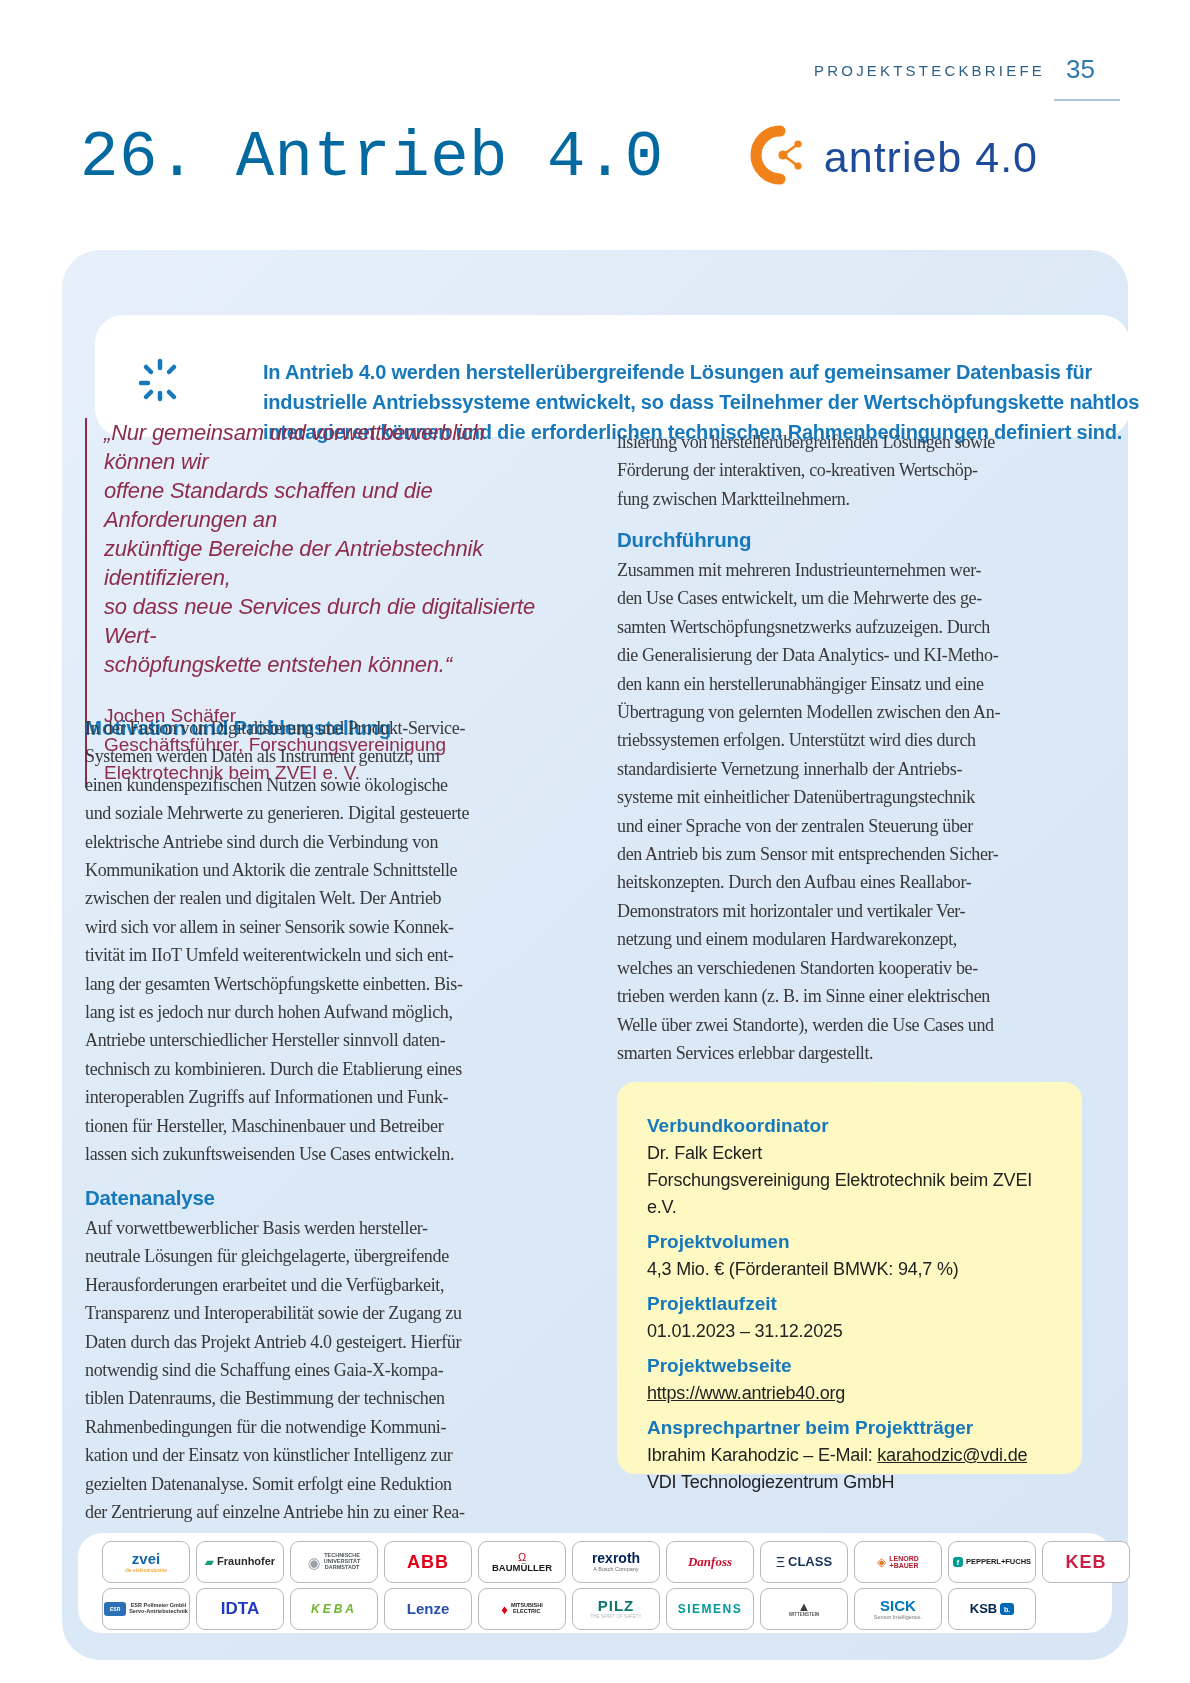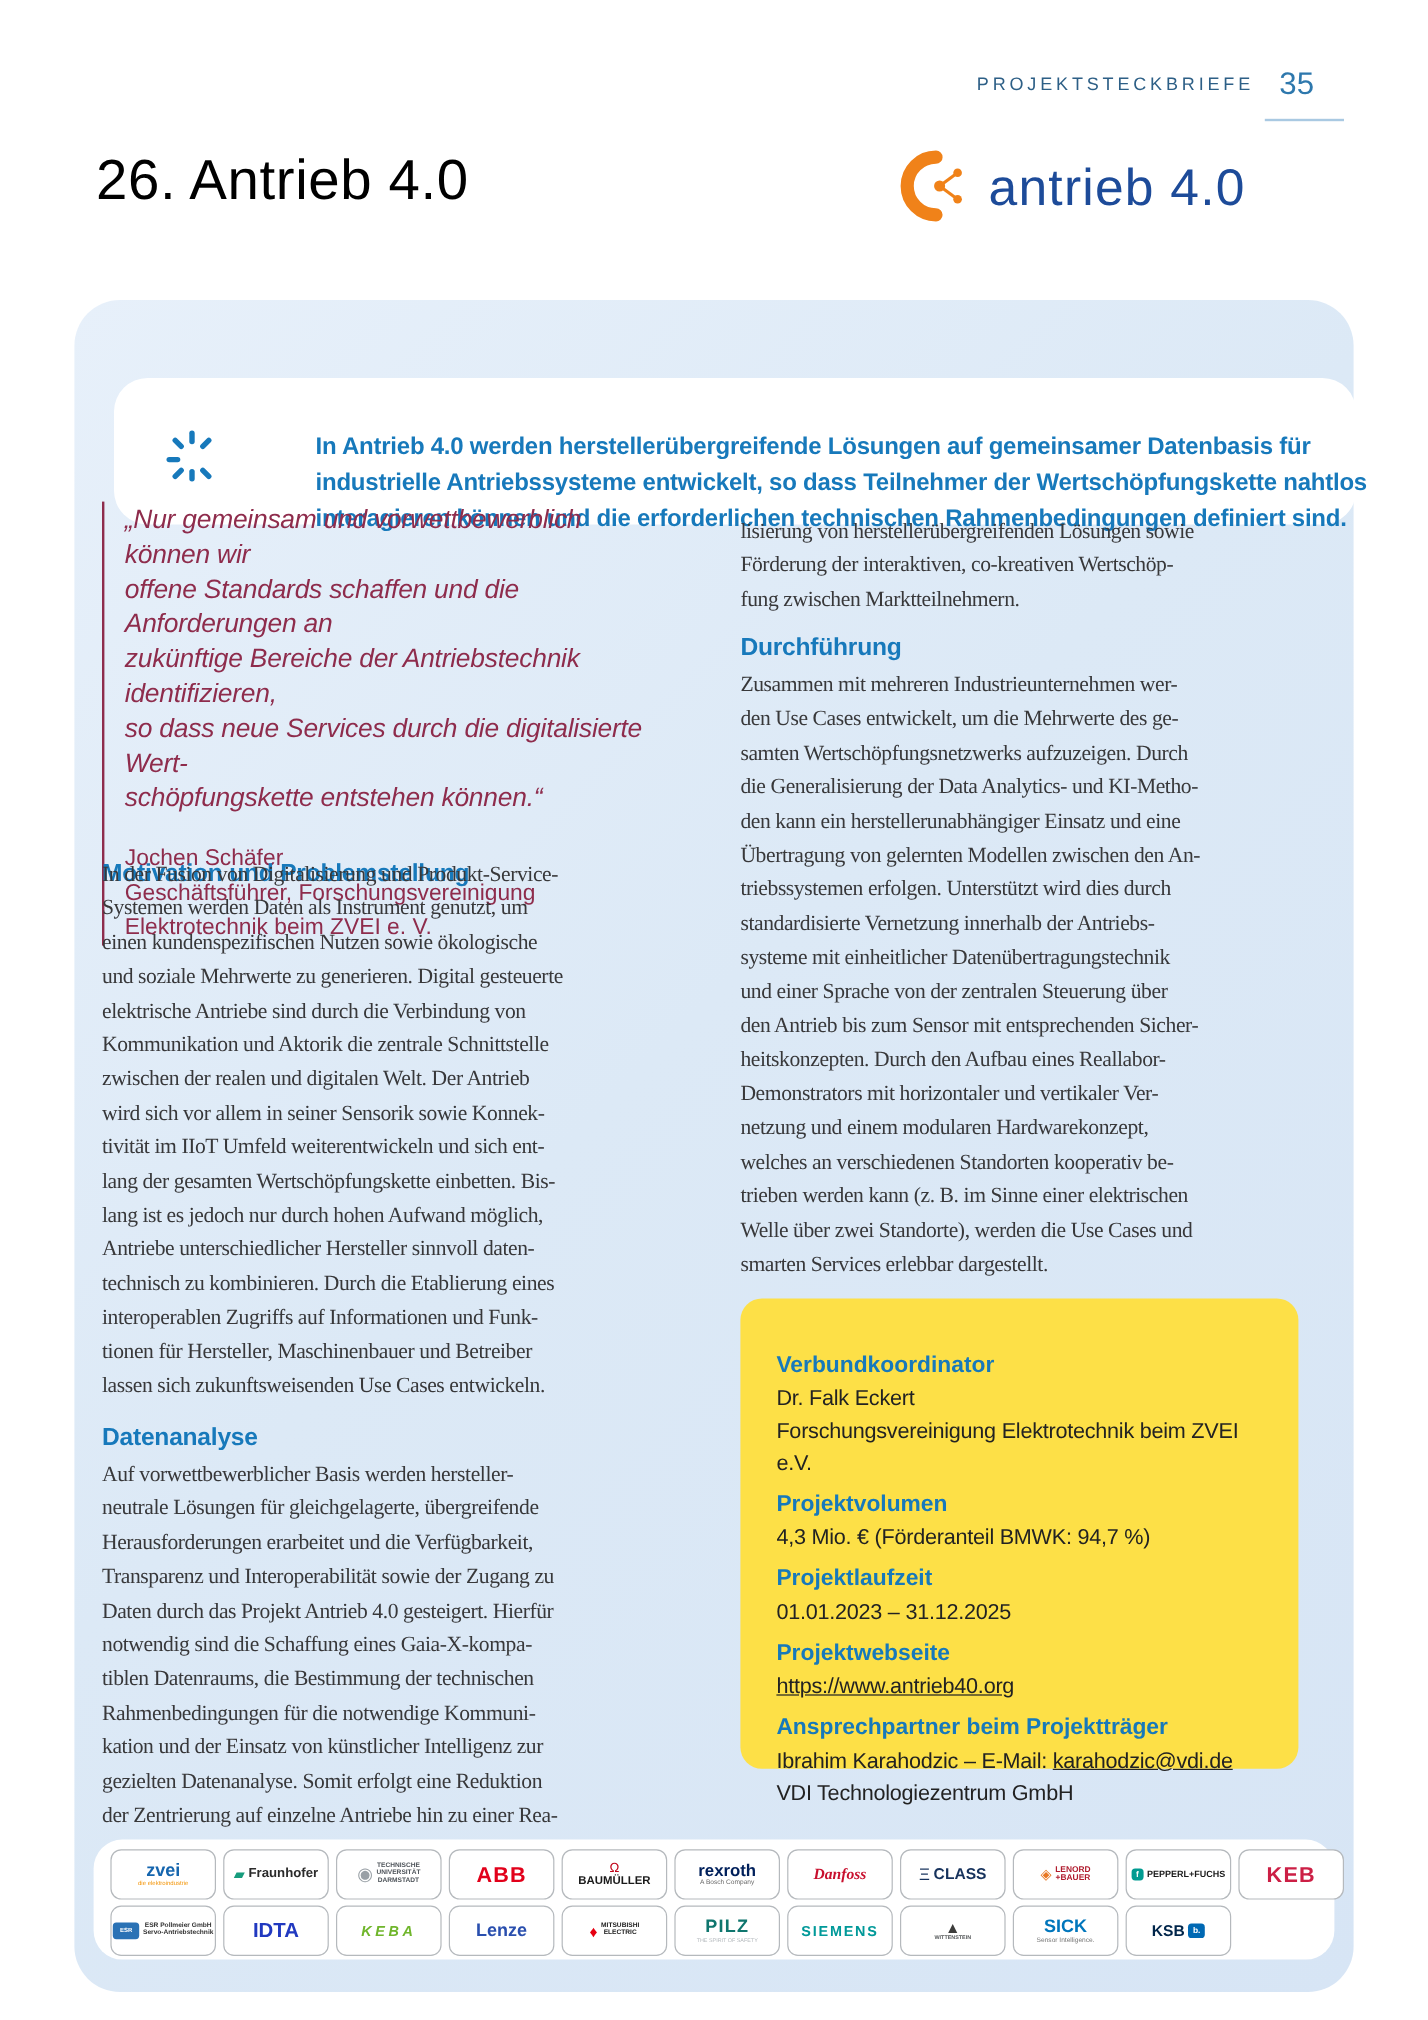--- a/index.html
+++ b/index.html
@@ -6,21 +6,21 @@
   body{
     width:1190px;height:1683px;position:relative;background:#ffffff;
     font-family:"Liberation Sans",sans-serif;overflow:hidden;
   }
   .abs{position:absolute;}
   
   .kicker{top:62px;right:145px;font-size:15px;letter-spacing:3.2px;color:#2d5f86;font-weight:500;margin-left:28px;}
   .pageno{top:54px;right:95px;font-size:26px;color:#2e78ad;}
   .rule{top:99px;right:70px;width:66px;height:2px;background:#a9c9e2;}
   
-  .doc-title{top:122px;left:80px;font-size:47px;color:#000000;font-family:Liberation Sans, sans-serif;letter-spacing:.5px;}
+  .doc-title{top:122px;left:80px;font-size:64px;color:#0369a1;font-family:Liberation Mono, monospace;letter-spacing:.5px;}
   .brand{top:122px;right:152px;display:flex;align-items:center;gap:14px;}
   .brand-text{font-size:43px;color:#1d4b99;letter-spacing:1px;}
   
   .panel{top:250px;left:62px;width:1066px;height:1410px;border-radius:38px;
     background:linear-gradient(135deg,#e7f0fa 0%,#dce9f6 45%,#d7e5f5 100%);}
   .card{background:#fff;position:absolute;margin-top:32px;}
   .intro-card{top:33px;left:33px;width:1035px;height:122px;border-radius:28px;}
   .intro-text{top:42px;left:168px;width:950px;font-size:20px;font-weight:700;color:#1779bb;
     line-height:30px;white-space:pre-line;letter-spacing:-0.2px;}
   .sparkle{top:42px;left:42px;}
@@ -28,28 +28,28 @@
   .quote-block{top:418px;left:85px;width:452px;border-left:2px solid #8e2c4c;padding-left:17px;color:#8e2c4c;}
   .quote-text{font-family:Liberation Sans, sans-serif;font-style:italic;font-size:22px;line-height:29px;white-space:pre-line;letter-spacing:-0.2px;}
   .quote-author{margin-top:23px;font-size:19px;line-height:28.5px;}
   .quote-role{font-size:19px;line-height:28.5px;white-space:pre-line;}
   .h-blue{font-size:20.5px;font-weight:700;color:#1779bb;letter-spacing:-0.2px;}
   .bodytext{font-family:"Liberation Serif",serif;font-size:18px;line-height:28.4px;color:#38383a;
     white-space:pre-line;letter-spacing:-0.35px;}
   .leftcol{left:85px;width:470px;}
   .rightcol{left:617px;width:470px;}
   
-  .infobox{top:1082px;left:617px;width:465px;height:392px;border-radius:18px;background:#fde047;
-    padding:42px 26px 0 30px;box-sizing:border-box;}
+  .infobox{top:1082px;left:617px;width:465px;height:392px;border-radius:18px;background:#fef9c3;
+    padding:30px 26px 0 30px;box-sizing:border-box;}
   .info-label{font-size:19px;font-weight:700;color:#1779bb;line-height:28px;margin-top:7px;}
   .info-value{font-size:18px;color:#222;line-height:27px;letter-spacing:-0.2px;}
   .info-link{text-decoration:underline;color:#222;}
   
   .logoband{top:1533px;left:78px;width:1034px;height:100px;border-radius:24px;background:#fff;
-    padding:8px 14px;box-sizing:border-box;display:flex;flex-direction:column;gap:5px;}
+    padding:8px 24px;box-sizing:border-box;display:flex;flex-direction:column;gap:5px;}
   .logo-row{display:flex;gap:6px;}
   .logo-tile{width:86px;height:40px;border:1px solid #b5b9bd;border-radius:9px;background:#fff;
     display:flex;align-items:center;justify-content:center;gap:3px;overflow:hidden;flex:none;}
   .logo-tile.stack{flex-direction:column;gap:0;}
   .logo-texts{display:flex;flex-direction:column;align-items:center;line-height:1.05;}
   .logo-text{white-space:pre-line;text-align:center;line-height:1.05;}
   .logo-sub{white-space:pre-line;text-align:center;line-height:1.2;}
   .logo-chip{display:inline-flex;align-items:center;justify-content:center;color:#fff;
     border-radius:3px;font-weight:700;}
   .logo-glyph{line-height:1;}

